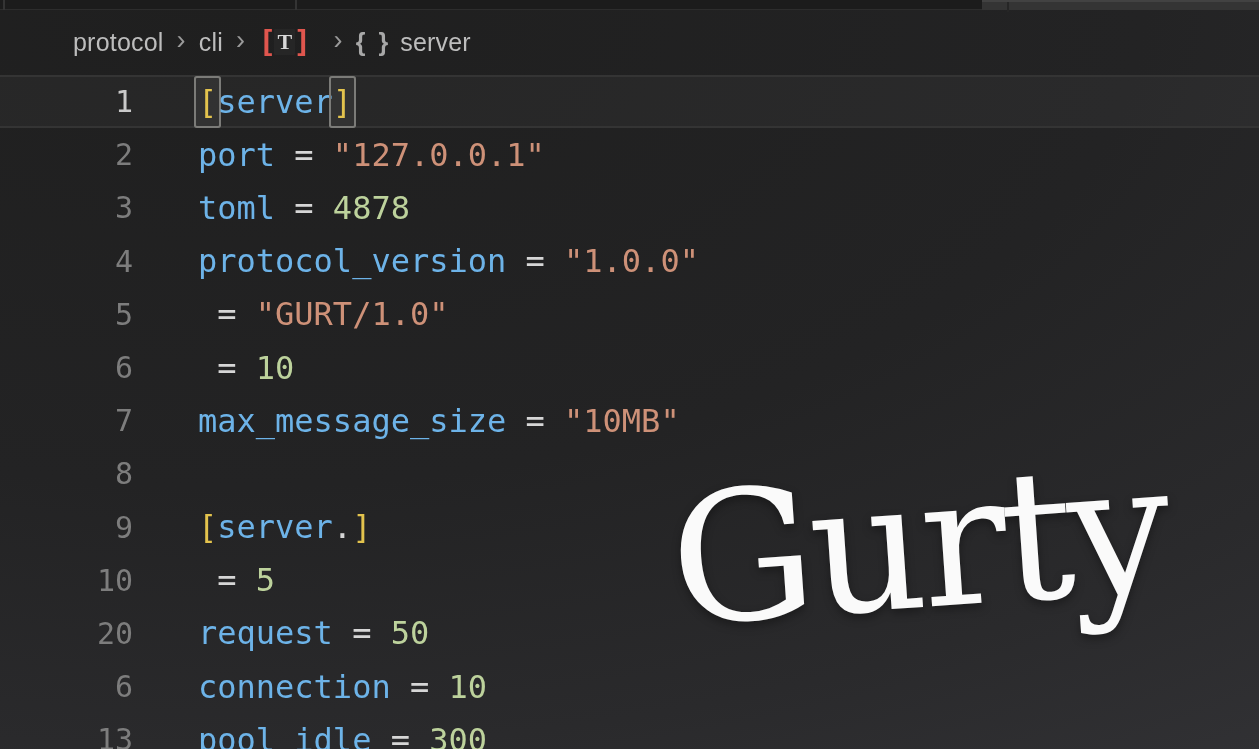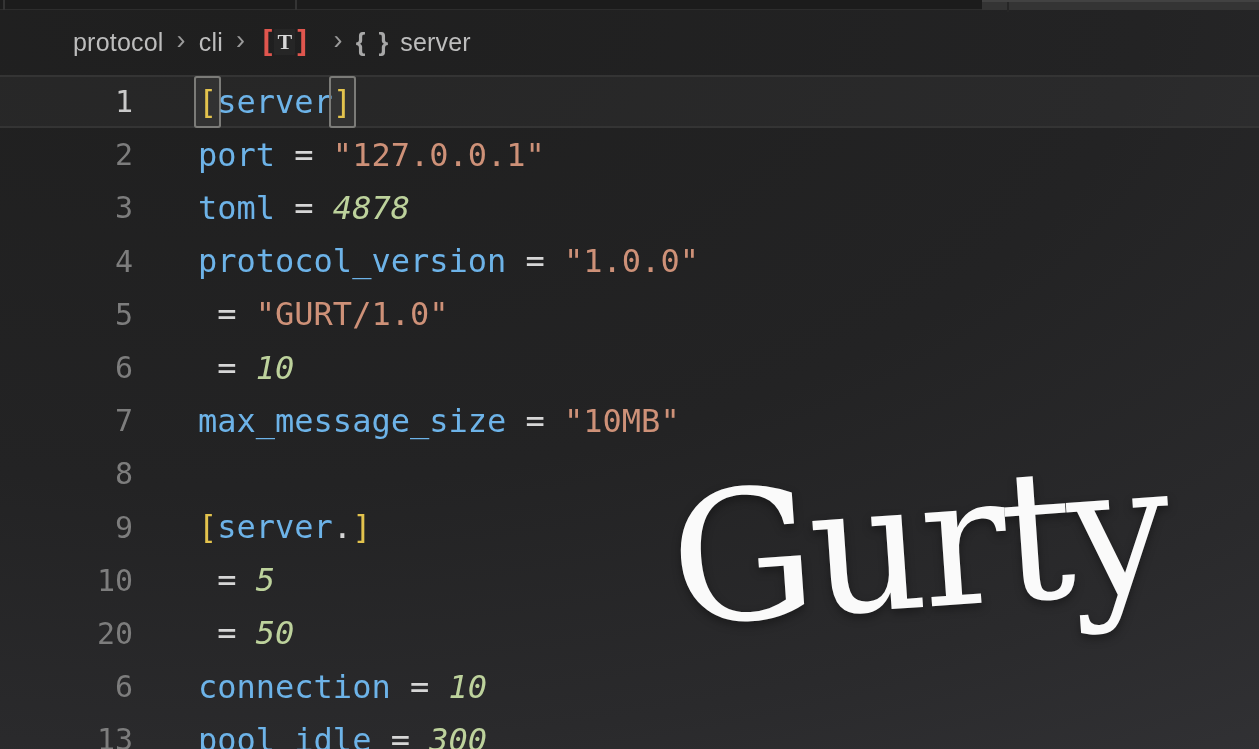--- a/index.html
+++ b/index.html
@@ -54,21 +54,21 @@
     font-size:32px;white-space:pre;
   }
   .gutter{width:133px;text-align:right;color:var(--line-number);font-size:30px;flex:0 0 133px;}
   .code{margin-left:65px;flex:1;height:100%;display:flex;align-items:center;}
   .line.active{background:rgba(255,255,255,0.035);border-top:2px solid #343434;border-bottom:2px solid #343434;}
   .line.active .gutter{color:var(--line-number-active);}
   .tok-br{color:var(--bracket-gold);}
   .tok-key{color:var(--key-blue);}
   .tok-op{color:var(--operator-gray);}
   .tok-str{color:var(--string-orange);}
-  .tok-num{color:var(--number-green);font-style:italic;}
+  .tok-num{color:var(--number-green);}
   .match-box{
     background:rgba(255,255,250,0.05);
     box-shadow:0 0 0 2px #7b7b78;
     padding:5px 2px;margin:-5px -2px;border-radius:1px;
   }
 
   
   .logo{
     position:absolute;left:648px;top:432px;width:540px;
     font-family:"DejaVu Serif","Liberation Serif",serif;
@@ -119,20 +119,20 @@
       <div class="line active"><div class="gutter">1</div><div class="code"><span class="tok-br match-box">[</span><span class="tok-key">server</span><span class="tok-br match-box">]</span></div></div>
       <div class="line"><div class="gutter">2</div><div class="code"><span class="tok-key">port</span><span class="tok-op"> = </span><span class="tok-str">"127.0.0.1"</span></div></div>
       <div class="line"><div class="gutter">3</div><div class="code"><span class="tok-key">toml</span><span class="tok-op"> = </span><span class="tok-num">4878</span></div></div>
       <div class="line"><div class="gutter">4</div><div class="code"><span class="tok-key">protocol_version</span><span class="tok-op"> = </span><span class="tok-str">"1.0.0"</span></div></div>
       <div class="line"><div class="gutter">5</div><div class="code"><span class="tok-op"> = </span><span class="tok-str">"GURT/1.0"</span></div></div>
       <div class="line"><div class="gutter">6</div><div class="code"><span class="tok-op"> = </span><span class="tok-num">10</span></div></div>
       <div class="line"><div class="gutter">7</div><div class="code"><span class="tok-key">max_message_size</span><span class="tok-op"> = </span><span class="tok-str">"10MB"</span></div></div>
       <div class="line"><div class="gutter">8</div><div class="code"></div></div>
       <div class="line"><div class="gutter">9</div><div class="code"><span class="tok-br">[</span><span class="tok-key">server</span><span class="tok-op">.</span><span class="tok-br">]</span></div></div>
       <div class="line"><div class="gutter">10</div><div class="code"><span class="tok-op"> = </span><span class="tok-num">5</span></div></div>
-      <div class="line"><div class="gutter">20</div><div class="code"><span class="tok-op"> = </span><span class="tok-num">50</span></div></div>
+      <div class="line"><div class="gutter">20</div><div class="code"><span class="tok-key">request</span><span class="tok-op"> = </span><span class="tok-num">50</span></div></div>
       <div class="line"><div class="gutter">6</div><div class="code"><span class="tok-key">connection</span><span class="tok-op"> = </span><span class="tok-num">10</span></div></div>
       <div class="line"><div class="gutter">13</div><div class="code"><span class="tok-key">pool_idle</span><span class="tok-op"> = </span><span class="tok-num">300</span></div></div>
     </div>
 
   <div class="logo">Gurty</div>
 
 </div>
 
 </body></html>

